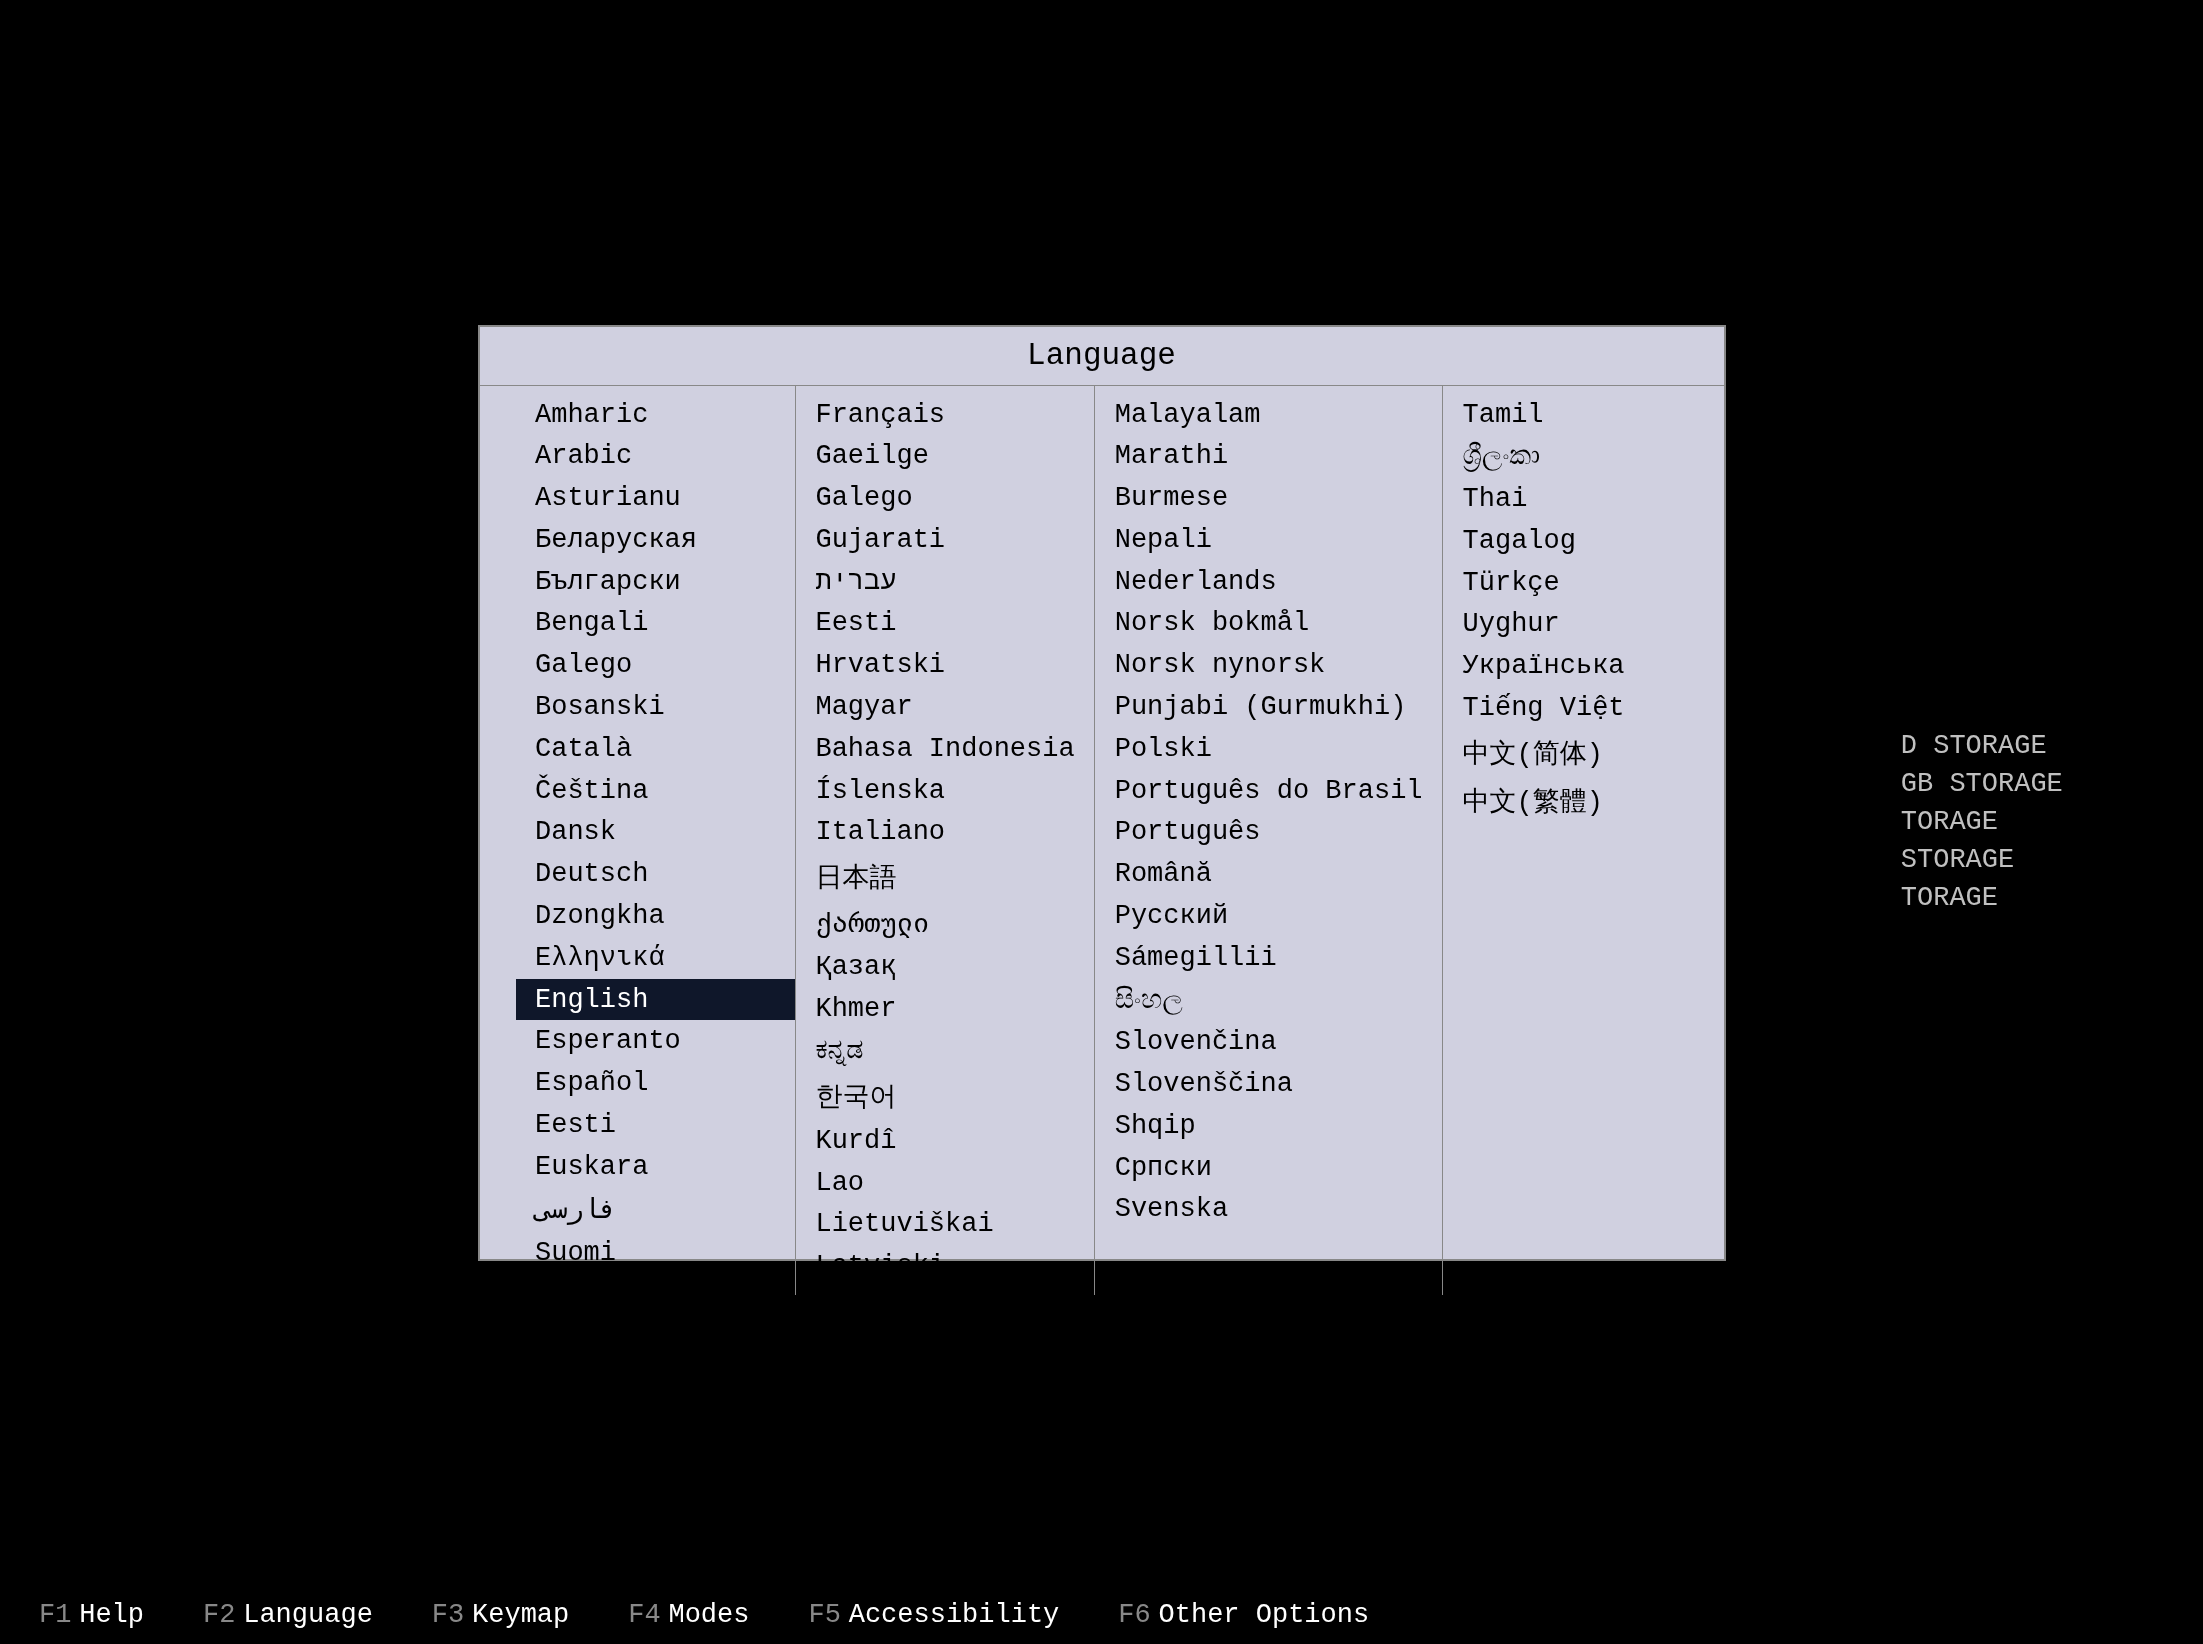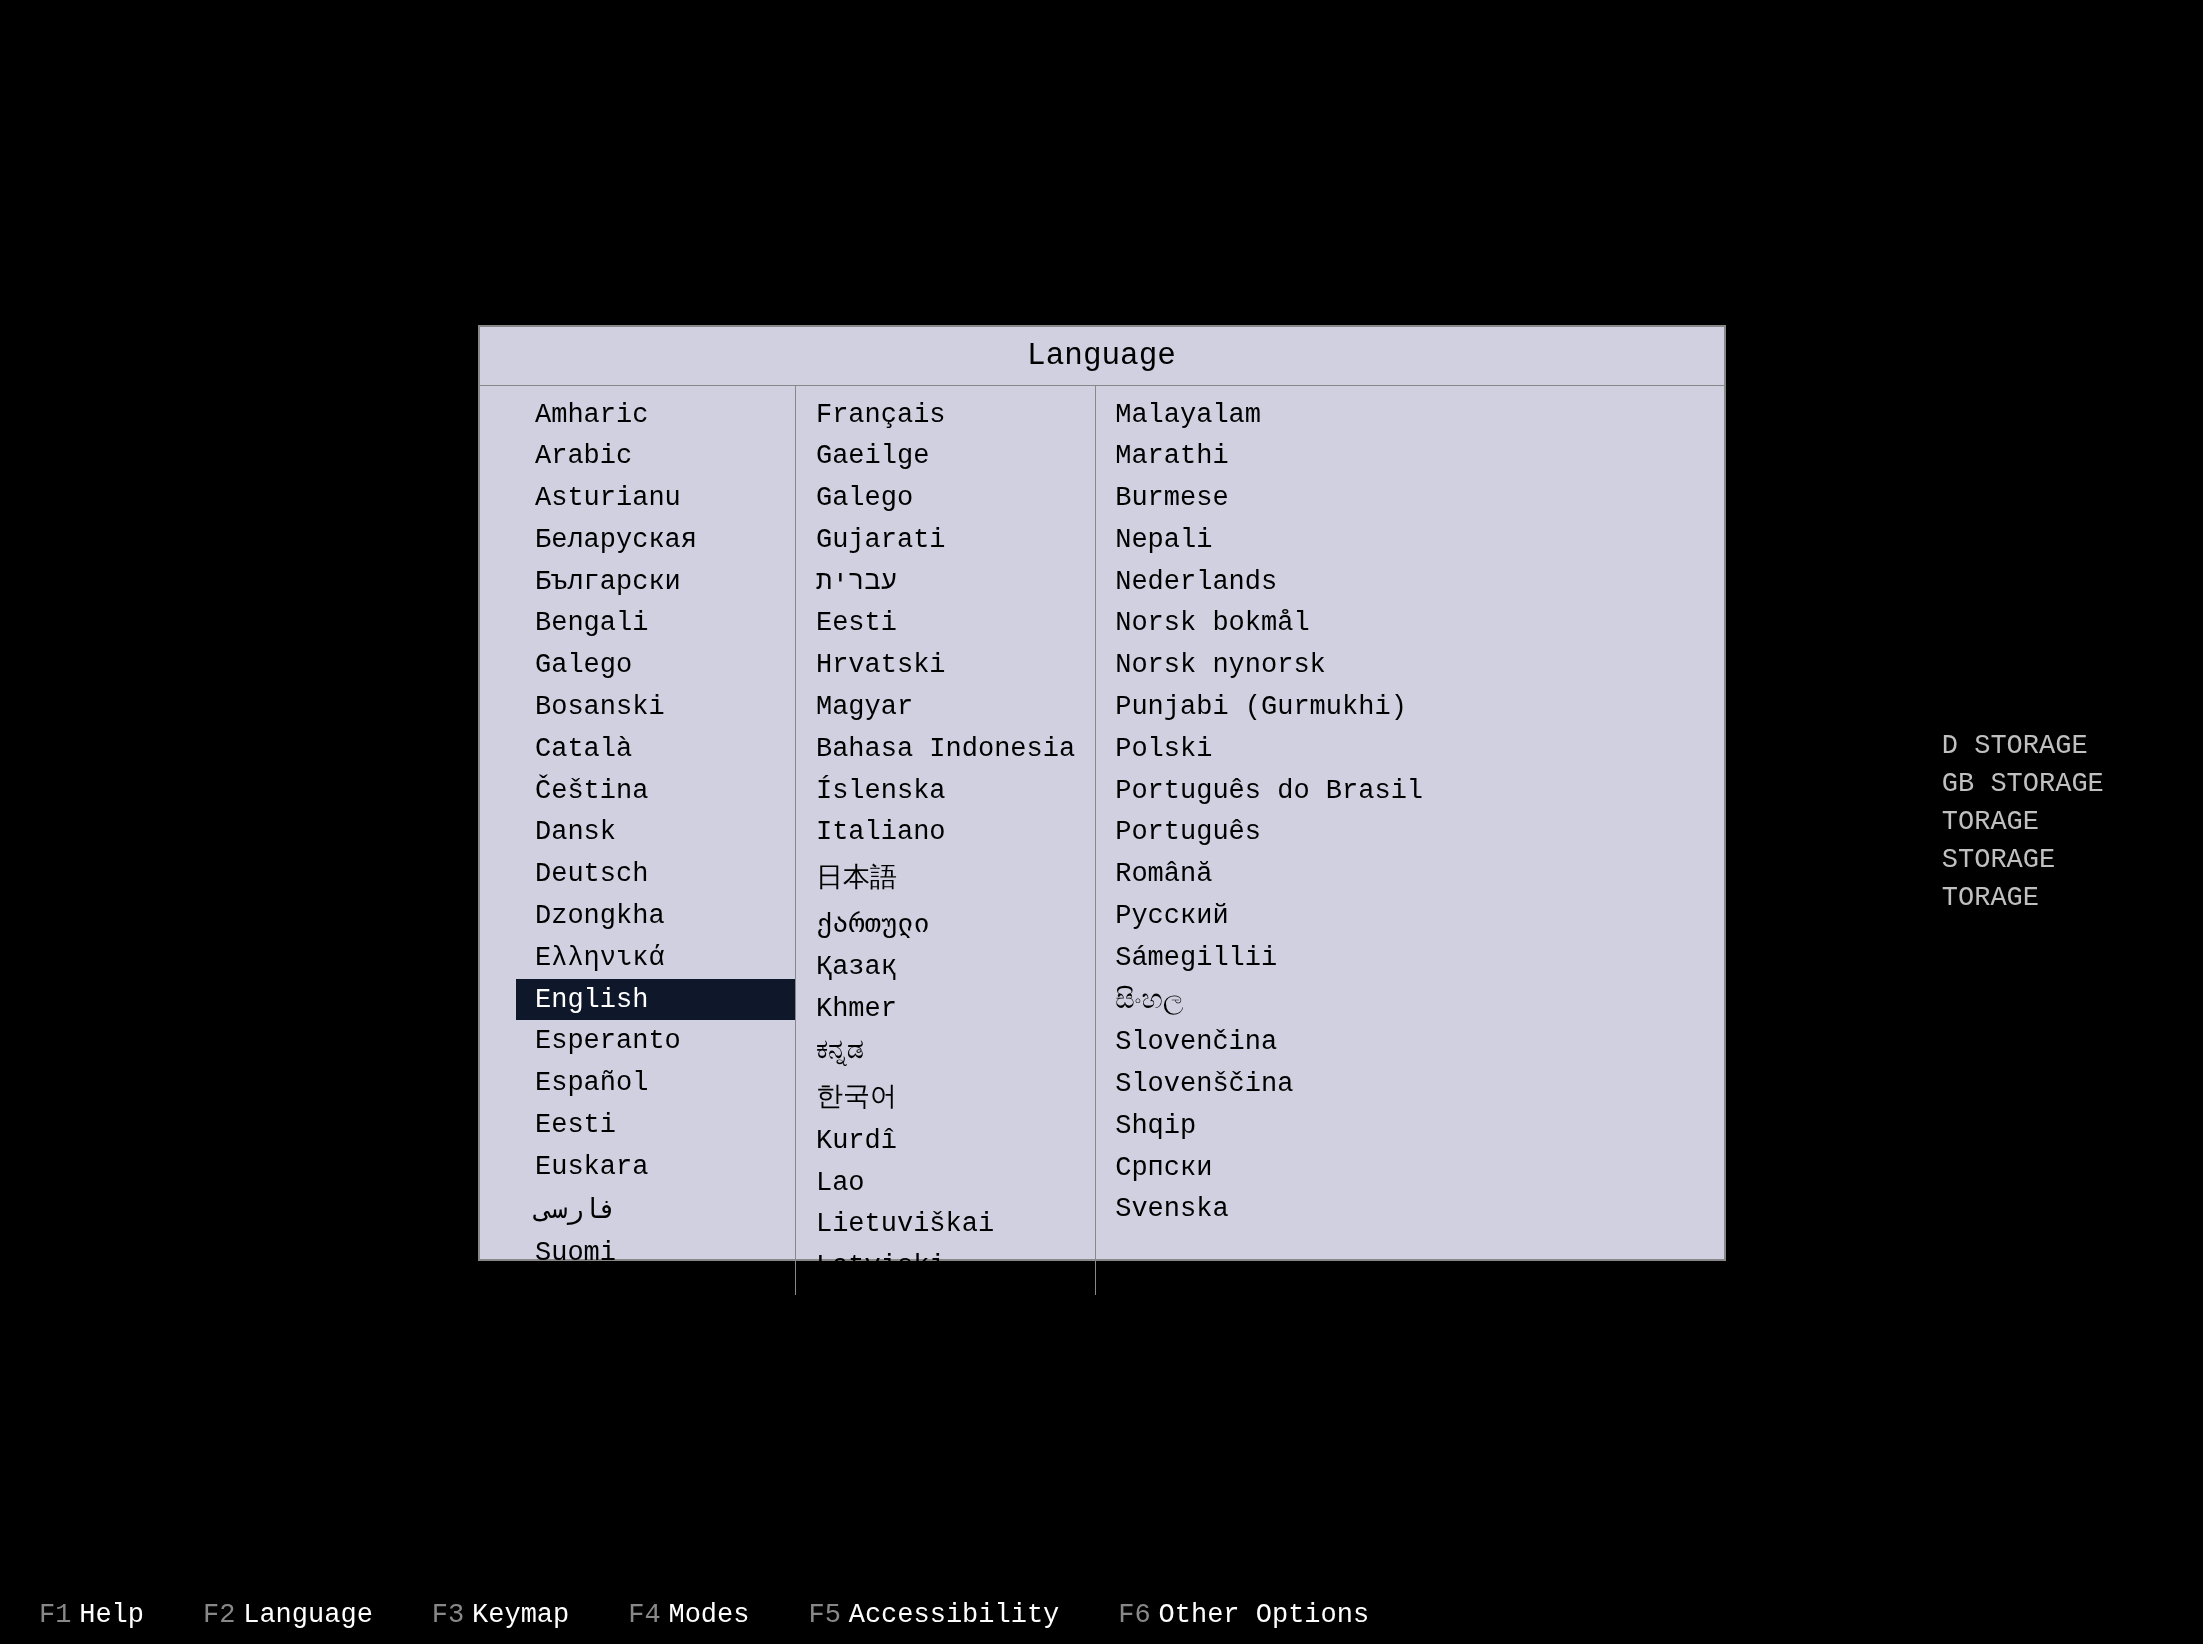--- a/index.html
+++ b/index.html
@@ -29,21 +29,20 @@
       flex-direction: column;
       justify-content: center;
       padding: 19.5px 9.8px;
       gap: 7.8px;
     }
 
     .bg-item {
       color: #c0c0c0;
       font-size: 27px;
       white-space: nowrap;
-      margin-left: 41px;
     }
 
     
     .dialog-overlay {
       position: absolute;
       top: 0;
       left: 0;
       right: 0;
       bottom: 59px;
       display: flex;
@@ -206,20 +205,32 @@
           <span class="lang-item">Română</span>
           <span class="lang-item">Русский</span>
           <span class="lang-item">Sámegillii</span>
           <span class="lang-item"> සිංහල</span>
           <span class="lang-item">Slovenčina</span>
           <span class="lang-item">Slovenščina</span>
           <span class="lang-item">Shqip</span>
           <span class="lang-item">Српски</span>
           <span class="lang-item">Svenska</span>
         </div>
+        <div class="lang-col">
+          <span class="lang-item">Tamil</span>
+          <span class="lang-item">ශ්‍රීලංකා</span>
+          <span class="lang-item">Thai</span>
+          <span class="lang-item">Tagalog</span>
+          <span class="lang-item">Türkçe</span>
+          <span class="lang-item">Uyghur</span>
+          <span class="lang-item">Українська</span>
+          <span class="lang-item">Tiếng Việt</span>
+          <span class="lang-item">中文(简体)</span>
+          <span class="lang-item">中文(繁體)</span>
+        </div>
       </div>
   </div>
 </div>
 
 <div class="fn-bar">
 
 <div class="fn-item">
       <span class="fn-key">F1</span>
       <span class="fn-label">Help</span>
     </div>

